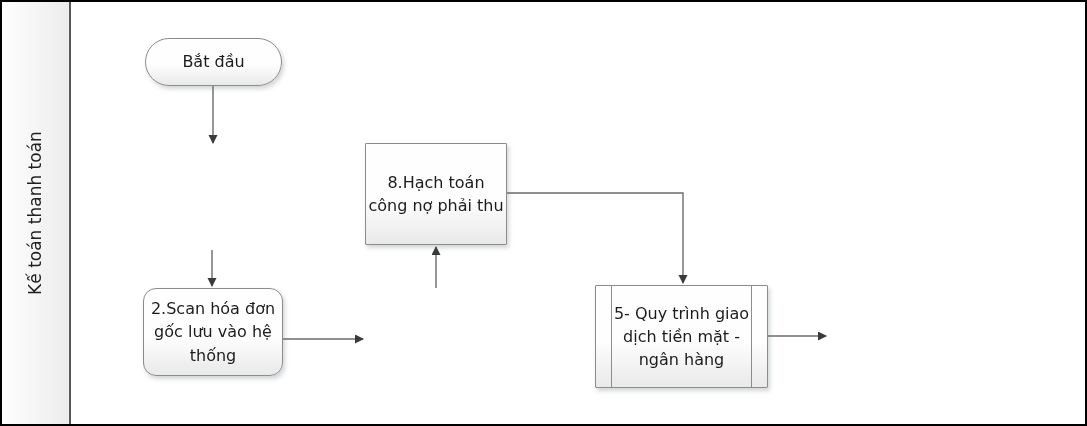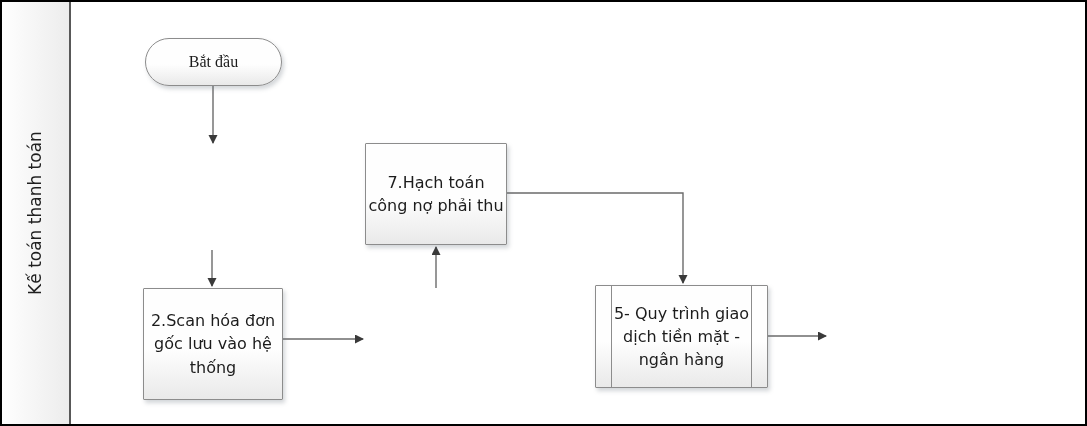--- a/index.html
+++ b/index.html
@@ -70,23 +70,23 @@
   .predefined { padding: 0 9px; }
   .dbar {
     position: absolute;
     top: 0; bottom: 0;
     width: 0;
     border-left: 1.4px solid #8c8c8c;
   }
   .dbar.left  { left: 15px; }
   .dbar.right { right: 15px; }
 
-  #n-start { left: 145px; top: 38px;  width: 137px; height: 48px;  border-radius: 24px; font-family: Liberation Serif, serif; }
+  #n-start { left: 145px; top: 38px;  width: 137px; height: 48px;  border-radius: 24px; }
   #n-step1 { left: 127px; top: 145px; width: 171px; height: 105px; }
-  #n-step2 { left: 143px; top: 288px; width: 140px; height: 112px; }
+  #n-step2 { left: 143px; top: 288px; width: 140px; height: 88px; border-radius: 13px; }
   #n-step3 { left: 365px; top: 288px; width: 143px; height: 104px; }
   #n-step4 { left: 365px; top: 143px; width: 142px; height: 102px; }
   #n-step5 { left: 595px; top: 285px; width: 173px; height: 103px; }
   #n-end   { left: 828px; top: 308px; width: 140px; height: 54px;  border-radius: 27px; }
 </style>
 </head>
 <body>
 
 <div class="canvas">
 
@@ -114,21 +114,21 @@
     <span>Bắt đầu</span>
   </div>
 
 
   <div id="n-step2" class="node process">
     <span>2.Scan hóa đơn gốc lưu vào hệ thống</span>
   </div>
 
 
   <div id="n-step4" class="node process">
-    <span>7.Hạch toán công nợ phải thu</span>
+    <span>8.Hạch toán công nợ phải thu</span>
   </div>
 
   <div id="n-step5" class="node process predefined">
     <div class="dbar left"></div>
     <div class="dbar right"></div>
     <span>5- Quy trình giao dịch tiền mặt - ngân hàng</span>
   </div>
 
 
   <div class="outer-border"></div>

